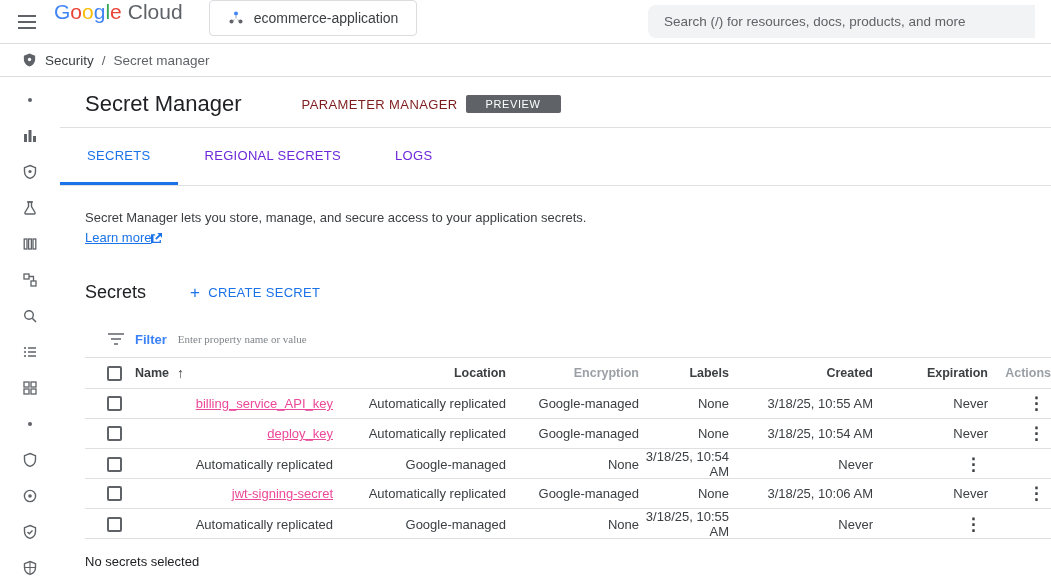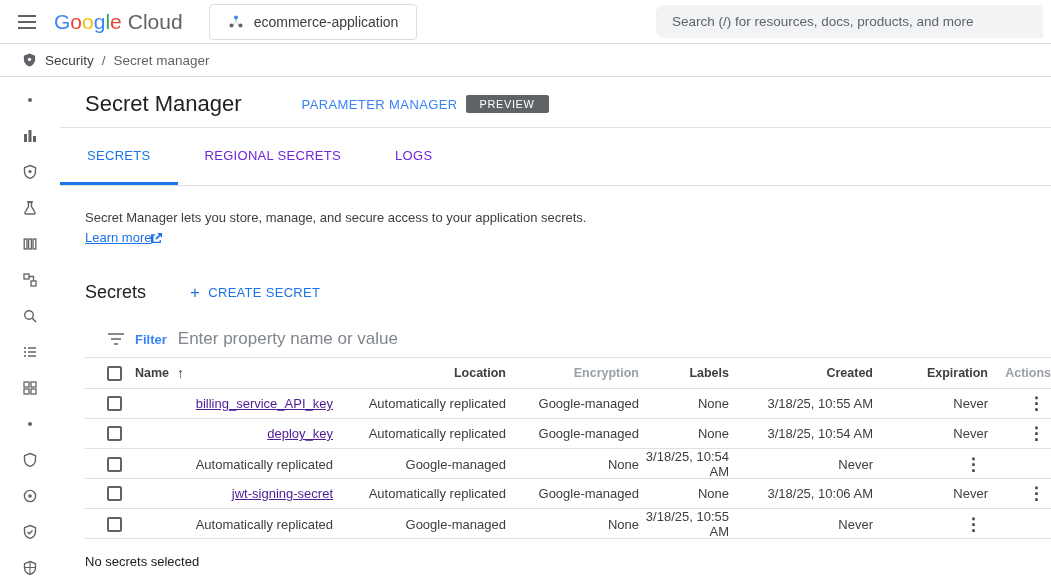--- a/index.html
+++ b/index.html
@@ -3,77 +3,77 @@
 <meta charset="utf-8">
 <style>
   * { margin:0; padding:0; box-sizing:border-box; }
   html,body { width:1051px; height:581px; }
   body {
     font-family:"Liberation Sans", sans-serif;
     background:#fff; color:#202124; overflow:hidden; font-size:13px;
   }
 
   
-  .topbar { height:44px; display:flex; align-items:center; border-bottom:1px solid #dadce0; position:relative; background:#fff; }
+  .topbar { height:44px; display:flex; align-items:flex-start; border-bottom:1px solid #dadce0; position:relative; background:#fff; }
   .hamburger { width:54px; height:43px; display:flex; align-items:center; justify-content:center; cursor:pointer; }
   .logo { display:flex; align-items:baseline; font-size:21px; margin-right:26px; white-space:nowrap; }
   .logo .letter { font-weight:500; }
   .gl-b{color:#4285F4}.gl-r{color:#EA4335}.gl-y{color:#FBBC05}.gl-g{color:#34A853}
   .logo-cloud { color:#5f6368; margin-left:6px; font-weight:400; }
   .project-btn { display:flex; align-items:center; gap:10px; border:1px solid #dadce0; border-radius:4px; height:36px; padding:0 18px; font-size:14px; color:#3c4043; background:#fff; cursor:pointer; }
-  .searchbar { position:absolute; right:8px; top:5px; width:387px; height:33px; background:#f1f3f4; border-radius:8px 0 0 8px; display:flex; align-items:center; padding:0 16px; }
+  .searchbar { position:absolute; right:16px; top:5px; width:387px; height:33px; background:#f1f3f4; border-radius:8px 0 0 8px; display:flex; align-items:center; padding:0 16px; }
   .searchbar input { border:none; background:transparent; outline:none; font-size:13.5px; width:100%; color:#3c4043; font-family:"Liberation Sans",sans-serif; }
   .searchbar input::placeholder { color:#5f6368; opacity:1; }
 
   
   .crumbbar { height:33px; display:flex; align-items:center; gap:8px; padding-left:22px; border-bottom:1px solid #dadce0; font-size:13.5px; }
   .crumb-section { color:#3c4043; font-weight:500; cursor:pointer; }
   .crumb-sep { color:#5f6368; }
   .crumb-page { color:#5f6368; font-weight:500; }
 
   
   .main-row { display:flex; height:504px; }
   .sidebar { width:60px; padding-top:5px; flex:none; }
   .side-item { height:36px; display:flex; align-items:center; justify-content:center; cursor:pointer; }
   .content { flex:1; min-width:0; }
 
   .page-head { display:flex; align-items:center; padding:13px 0 0 25px; }
   .page-title { font-size:22px; font-weight:400; color:#202124; line-height:28px; }
-  .pm-link { margin-left:60px; color:#3b82f6; font-size:13px; font-weight:500; letter-spacing:.4px; cursor:pointer; }
-  .preview-badge { margin-left:8px; background:#5f6368; color:#fff; font-size:11px; font-weight:500; letter-spacing:.6px; padding:3px 14px; border-radius:2px; }
+  .pm-link { margin-left:60px; color:#7f1d1d; font-size:13px; font-weight:500; letter-spacing:.4px; cursor:pointer; }
+  .preview-badge { margin-left:8px; background:#5f6368; color:#fff; font-size:11px; font-weight:500; letter-spacing:.6px; padding:3px 20px; border-radius:2px; }
 
   .hr { height:1px; background:#e0e0e0; }
   .hr-title { margin-top:9px; }
 
   .tabs { display:flex; height:57px; align-items:stretch; }
   .tab { display:flex; align-items:center; padding:0 27px; font-size:13px; font-weight:500; letter-spacing:.3px; color:#6d28d9; cursor:pointer; border-bottom:3px solid transparent; }
   .tab.active { color:#1a73e8; border-bottom-color:#1a73e8; }
 
   .intro { padding:22px 25px 0; line-height:20px; color:#3c4043; }
   .learn-more { color:#1a73e8; text-decoration:underline; cursor:pointer; display:inline-flex; align-items:center; }
 
   .secrets-head { display:flex; align-items:center; gap:44px; padding:34px 25px 0; }
   .secrets-title { font-size:18px; font-weight:400; color:#202124; }
   .create-btn { display:flex; align-items:center; gap:8px; color:#1a73e8; font-size:13px; font-weight:500; letter-spacing:.3px; cursor:pointer; background:none; border:none; font-family:"Liberation Sans",sans-serif; }
   .create-btn .plus { font-size:17px; font-weight:400; line-height:1; }
 
   .filter-row { margin:18px 0 0 25px; height:37px; display:flex; align-items:center; gap:11px; border-bottom:1px solid #e0e0e0; padding-left:23px; }
   .filter-label { font-weight:700; color:#3b82f6; }
-  .filter-input { flex:1; border:none; outline:none; font-size:17px; color:#15803d; font-family:Liberation Sans, sans-serif; }
+  .filter-input { flex:1; border:none; outline:none; font-size:11px; color:#15803d; font-family:Liberation Serif, serif; }
   .filter-input::placeholder { color:#80868b; opacity:1; }
 
   .table { margin-left:25px; }
   .trow { display:grid; grid-template-columns:50px 198px 173px 133px 90px 144px 115px 1fr; align-items:center; border-bottom:1px solid #e0e0e0; height:30px;text-align:right; }
   .trow.head { height:31px; font-weight:700; font-size:12.5px; color:#3c4043; }
   .trow.head .muted { color:#9aa0a6; font-weight:700; }
   .cell-check { padding-left:22px; display:flex; align-items:center; }
   .checkbox { width:15px; height:15px; border:2px solid #5f6368; border-radius:2px; cursor:pointer; background:#fff; }
   .name-head { display:flex; align-items:center; gap:8px; cursor:pointer; }
   .sort-arrow { font-size:14px; color:#3c4043; }
-  .secret-link { color:#4c1d95; text-decoration:underline; cursor:pointer; }
+  .secret-link { color:#ec4899; text-decoration:underline; cursor:pointer; }
   .cell { color:#3c4043; }
   .cell-actions { padding-left:8px; }
   .kebab { font-size:17px; font-weight:700; color:#3c4043; cursor:pointer; line-height:1; padding:2px 6px; }
 
   .footer-status { padding:15px 0 0 25px; color:#202124; }
 
   svg { display:block; }
 </style>
 </head>
 <body>

